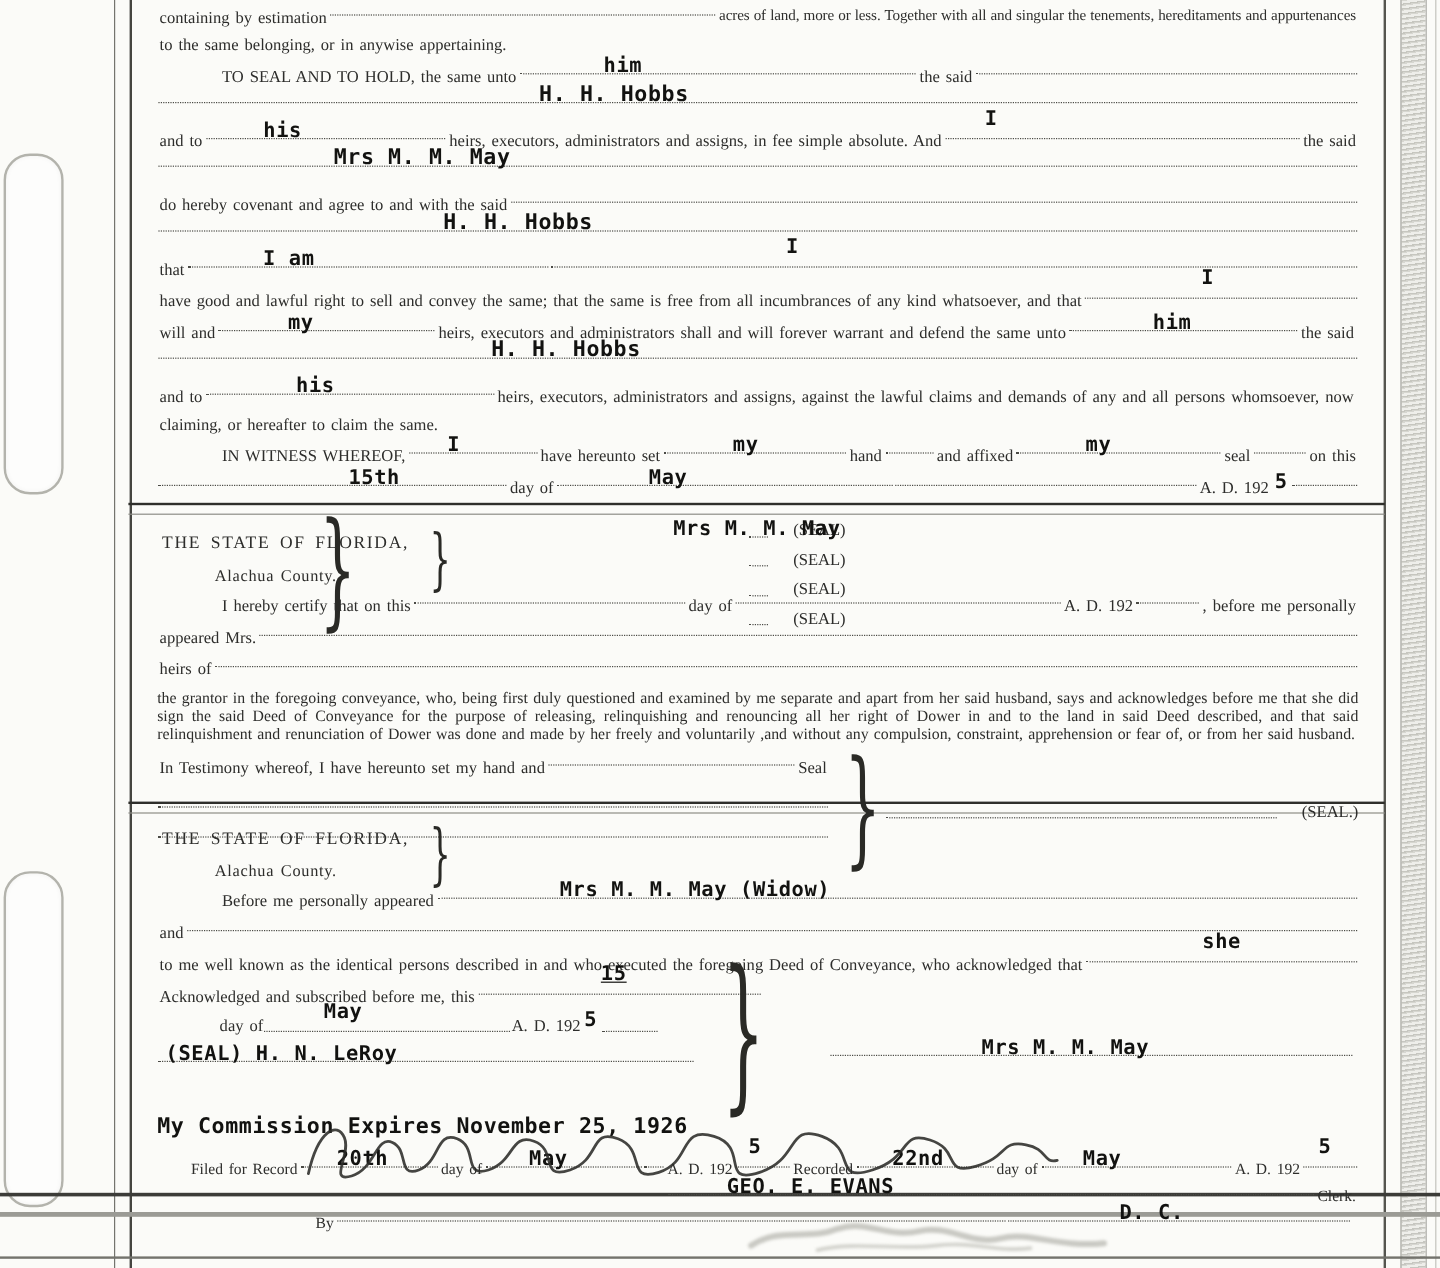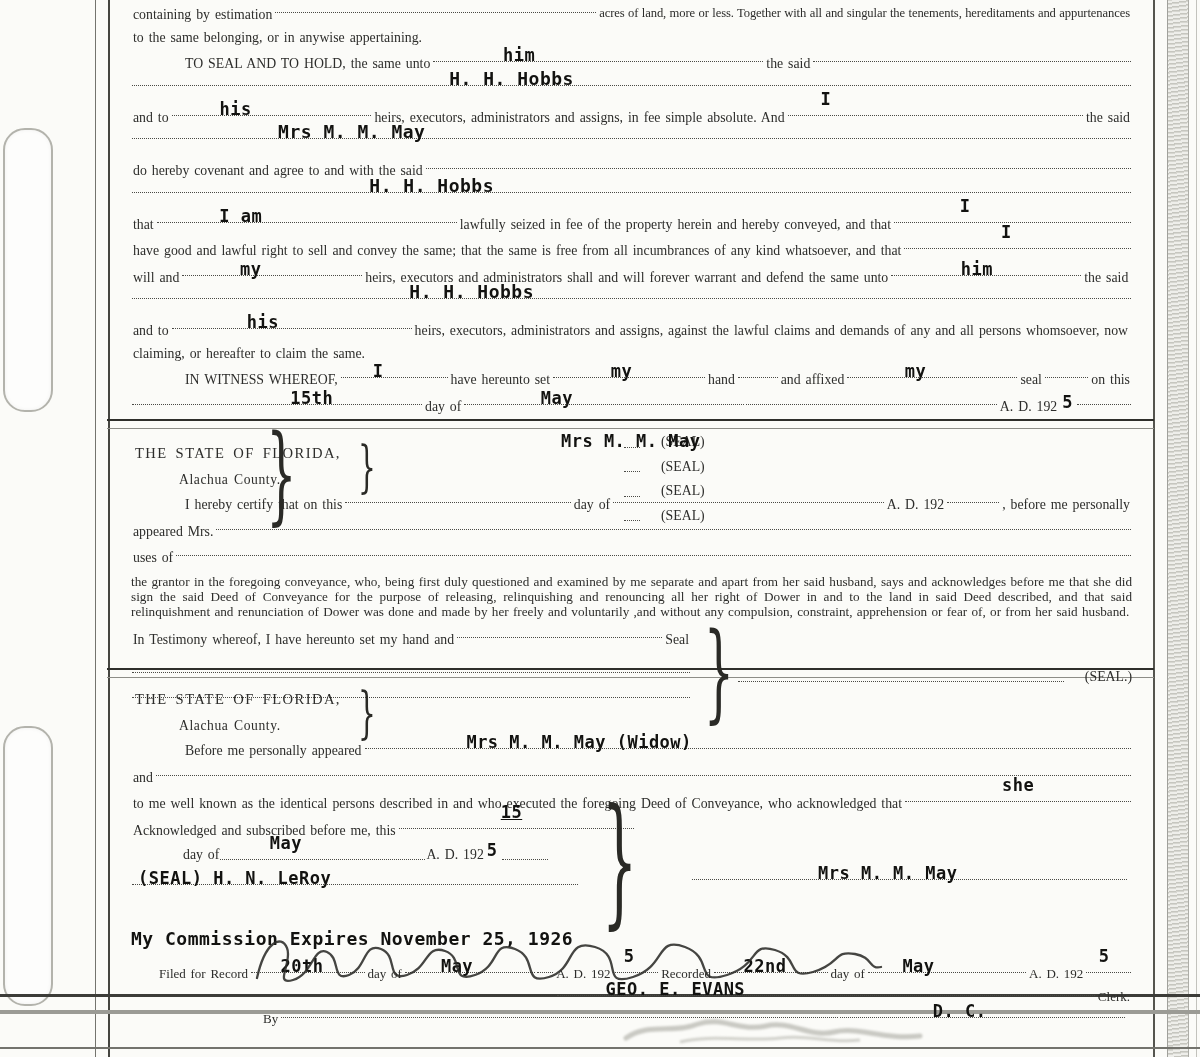--- a/index.html
+++ b/index.html
@@ -162,21 +162,20 @@
       <div class="frow name">
         <span class="fl2" style="flex-grow: 1;">
           <span class="ty onln" style="left: 30%;">H. H. Hobbs</span>
         </span>
       </div>
       <div class="frow mt">
         <span class="pt">that</span>
         <span class="fl2" style="flex: 0 1 300px;">
           <span class="ty onln" style="left: 28%;">I am</span>
         </span>
-        <span class="pt">lawfully seized in fee of the property herein and hereby conveyed, and that</span>
         <span class="fl2" style="flex-grow: 1;">
           <span class="ty onln up" style="left: 30%;">I</span>
         </span>
       </div>
       <div class="frow mt">
         <span class="pt">have good and lawful right to sell and convey the same; that the same is free from all incumbrances of any kind whatsoever, and that</span>
         <span class="fl2" style="flex-grow: 1;">
           <span class="ty onln up" style="left: 45%;">I</span>
         </span>
       </div>
@@ -282,21 +281,21 @@
         <span class="fl2" style="flex-grow: 6;"></span>
         <span class="pt">A. D. 192</span>
         <span class="fl2" style="flex: 0 1 52px;"></span>
         <span class="pt">, before me personally</span>
       </div>
       <div class="frow mt">
         <span class="pt">appeared Mrs.</span>
         <span class="fl2" style="flex-grow: 1;"></span>
       </div>
       <div class="frow mt">
-        <span class="pt">uses of</span>
+        <span class="pt">heirs of</span>
         <span class="fl2" style="flex-grow: 1;"></span>
       </div>
     </div>
 
   <div class="para">the grantor in the foregoing conveyance, who, being first duly questioned and examined by me separate and apart from her said husband, says and acknowledges before me that she did sign the said Deed of Conveyance for the purpose of releasing, relinquishing and renouncing all her right of Dower in and to the land in said Deed described, and that said relinquishment and renunciation of Dower was done and made by her freely and voluntarily ,and without any compulsion, constraint, apprehension or fear of, or from her said husband.</div>
 
   <div class="testblk">
     <div>
       <div class="frow">
         <span class="pt">In Testimony whereof, I have hereunto set my hand and</span>

